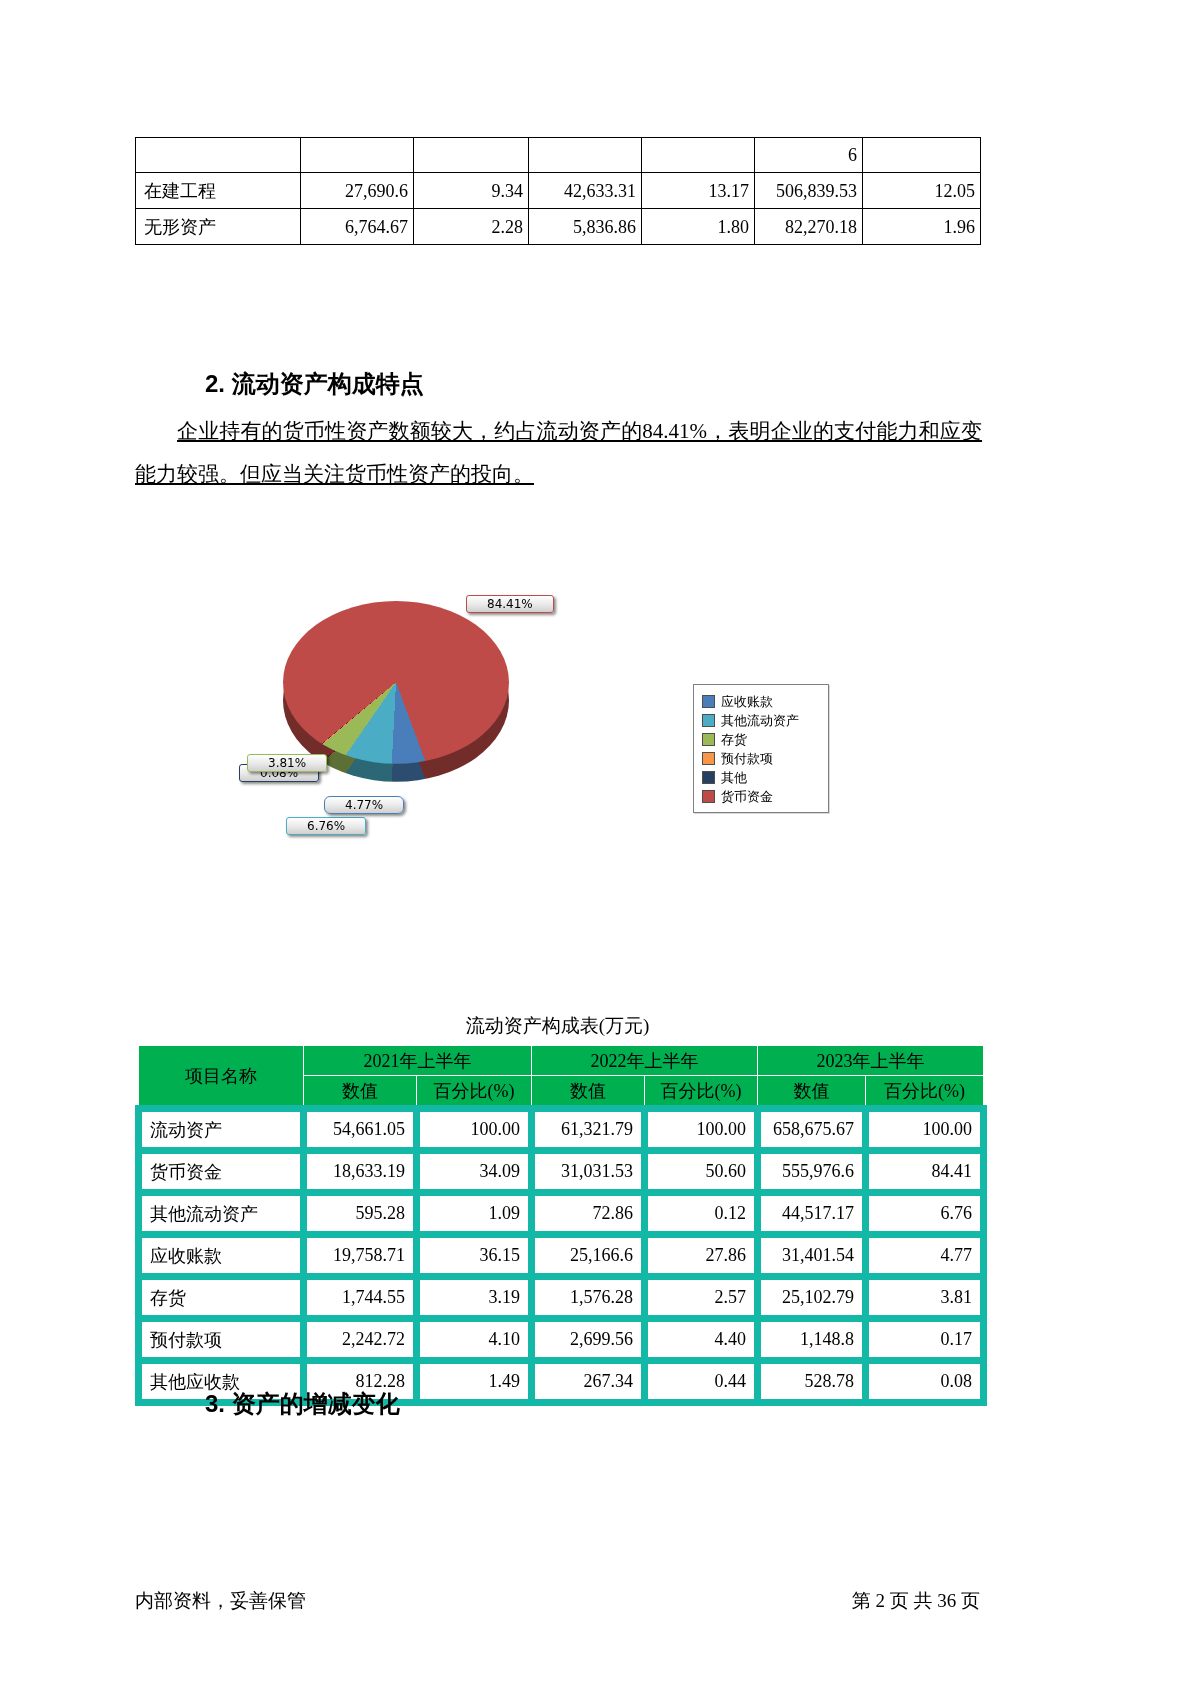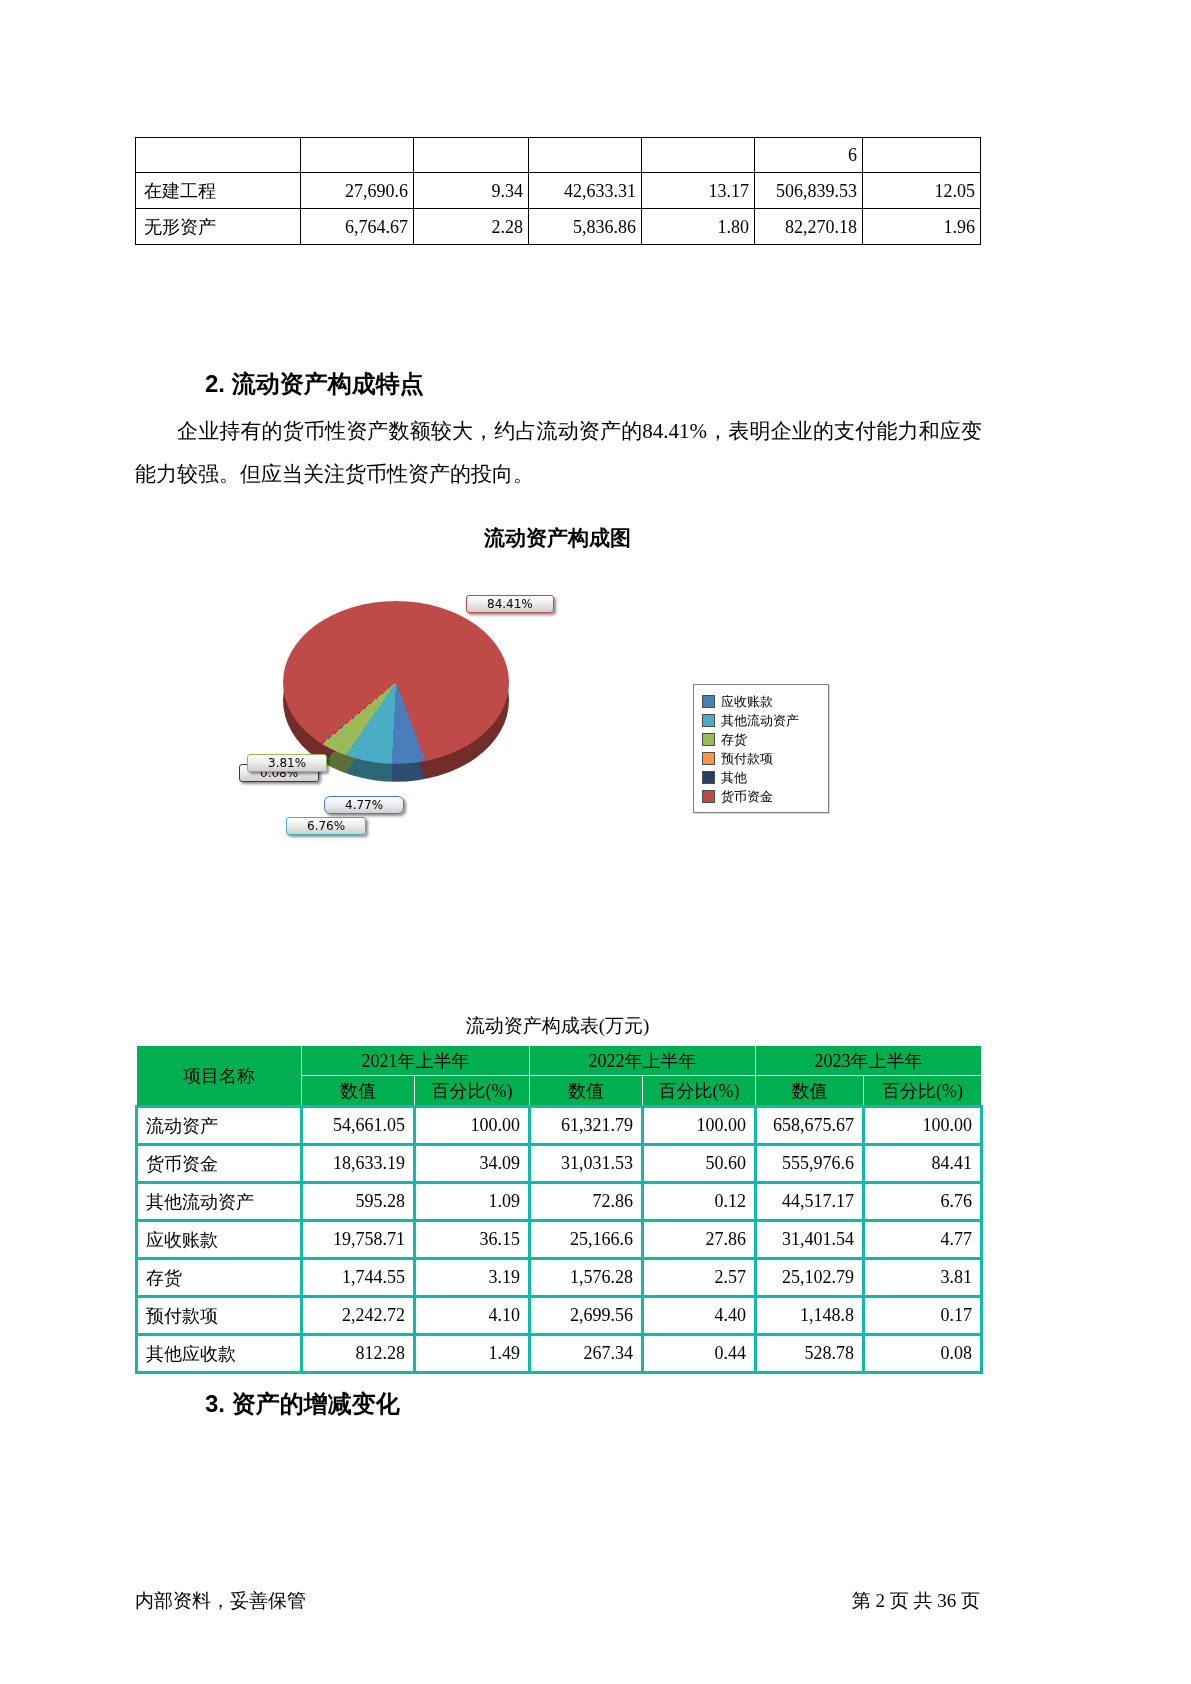--- a/index.html
+++ b/index.html
@@ -24,21 +24,21 @@
 
   
   .sec-heading {
     position:absolute; left:190px; font-size:24px; font-weight:bold;
     font-family:"Liberation Sans", sans-serif; margin:15px; white-space:nowrap;
   }
   #heading-2 { top:353px; }
   #heading-3 { top:1373px; }
   .para {
     position:absolute; left:135px; top:410px; width:847px;
-    font-size:21px; line-height:43px; text-align:justify; text-indent:2em; margin:0;
+    font-size:21px; line-height:43px; text-align:justify; text-indent:2em; margin:0;text-decoration:underline;
   }
 
   
   .chart-title {
     position:absolute; left:135px; top:524px; width:845px; text-align:center;
     font-size:21px; font-weight:bold; font-family:"Liberation Sans", sans-serif;
   }
   .pie {
     position:absolute; left:283px; top:601px; width:226px; height:226px;
     border-radius:50%; transform:scaleY(0.72); transform-origin:50% 0;
@@ -74,21 +74,21 @@
   }
   .main-table {
     position:absolute; left:135px; top:1045px; width:845px;
     border-collapse:collapse; table-layout:fixed;
   }
   .main-table th {
     background:#00B050; border:1px solid #ffffff; font-weight:normal;
     font-size:18px; height:29px; text-align:center; padding:0 2px; color:#000;
   }
   .main-table td {
-    border:3px solid #14b8a6; font-size:18px; height:35px; padding:0 8px;
+    border:7px solid #14b8a6; font-size:18px; height:35px; padding:0 8px;
     vertical-align:middle; overflow:hidden;
   }
   .main-table td.num { text-align:right; }
   .main-table td.lbl { text-align:left; }
 
   
   .footer-left  { position:absolute; left:135px; top:1588px; font-size:19px; }
   .footer-right { position:absolute; right:211px; top:1588px; font-size:19px; }
 </style>
 </head>
@@ -134,21 +134,20 @@
           <td class="num">82,270.18</td>
           <td class="num">1.96</td>
         </tr>
       </tbody>
   </table>
 
   <h2 id="heading-2" class="sec-heading">2. 流动资产构成特点</h2>
 
   <p class="para">企业持有的货币性资产数额较大，约占流动资产的84.41%，表明企业的支付能力和应变能力较强。但应当关注货币性资产的投向。</p>
 
-  <div class="chart-title">流动资产构成图</div>
 
   <div id="pie-depth" class="pie depth" style="background: conic-gradient(from 165deg, rgb(74, 126, 187) 0%, rgb(74, 126, 187) 4.77%, rgb(74, 172, 197) 4.77%, rgb(74, 172, 197) 11.53%, rgb(154, 186, 88) 11.53%, rgb(154, 186, 88) 15.34%, rgb(247, 150, 70) 15.34%, rgb(247, 150, 70) 15.51%, rgb(37, 64, 97) 15.51%, rgb(37, 64, 97) 15.59%, rgb(190, 75, 72) 15.59%, rgb(190, 75, 72) 100%);"></div>
   <div id="pie-face" class="pie" style="background: conic-gradient(from 165deg, rgb(74, 126, 187) 0%, rgb(74, 126, 187) 4.77%, rgb(74, 172, 197) 4.77%, rgb(74, 172, 197) 11.53%, rgb(154, 186, 88) 11.53%, rgb(154, 186, 88) 15.34%, rgb(247, 150, 70) 15.34%, rgb(247, 150, 70) 15.51%, rgb(37, 64, 97) 15.51%, rgb(37, 64, 97) 15.59%, rgb(190, 75, 72) 15.59%, rgb(190, 75, 72) 100%);"></div>
 
   <div id="legend" class="legend">
       <div class="legend-item">
         <span class="legend-sq" style="background: rgb(74, 126, 187);"></span>
         <span class="legend-label">应收账款</span>
       </div>
       <div class="legend-item">

